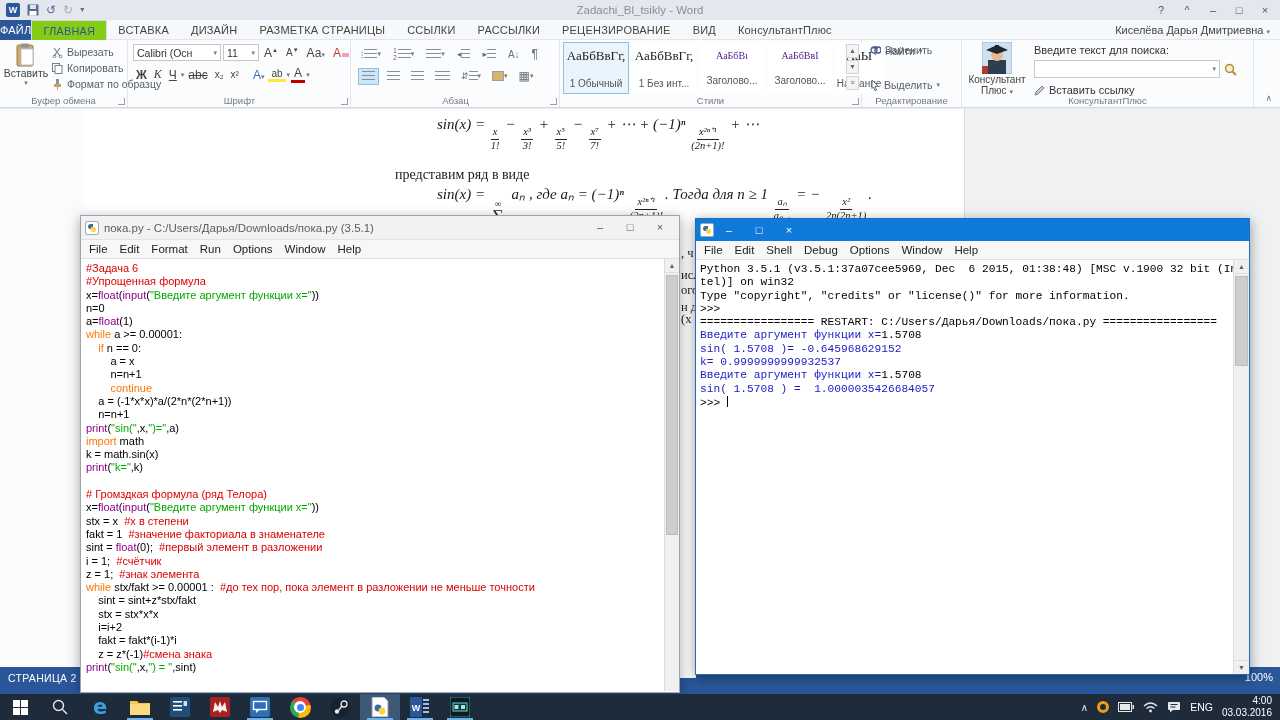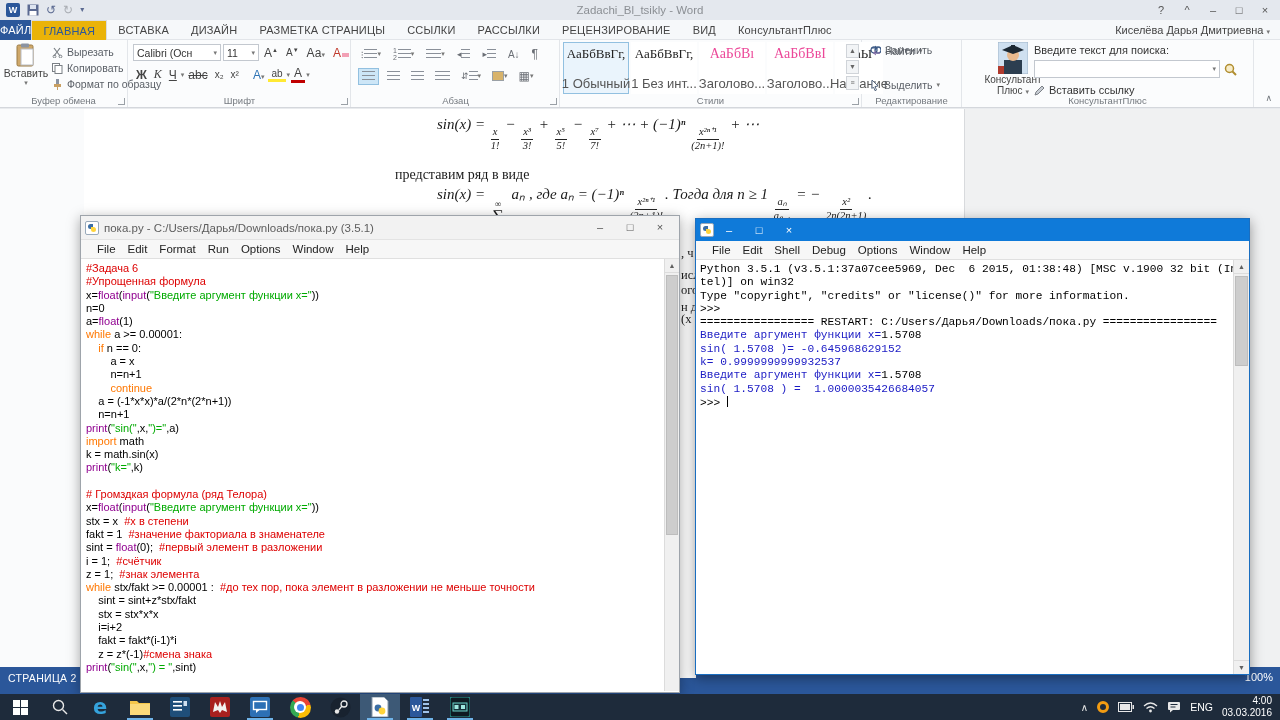--- a/index.html
+++ b/index.html
@@ -14,42 +14,42 @@
   #win-controls span{width:26px;text-align:center;line-height:20px;color:#555;font-size:11px}
   .wicon{width:14px;height:14px;background:#2b579a;color:#fff;font-size:9px;font-weight:bold;
     display:inline-flex;align-items:center;justify-content:center;border-radius:2px}
   .qat-glyph{color:#5b6a91;font-size:12px;line-height:14px}
   .qat-glyph.dim{color:#a9adb3}
 
   #tab-row{position:absolute;left:0;top:20px;width:1280px;height:20px;background:#f6f8fa;border-bottom:1px solid #e2e5e9}
   #tabs-container{display:flex;height:20px;align-items:stretch}
   .wtab{padding:0 11px;font-size:11px;line-height:20px;color:#444;letter-spacing:.2px}
   .wtab.file{background:#2b579a;color:#fff;padding:0 0}
-  .wtab.active{background:#eab308;color:#2b579a;border:1px solid #d9dce0;border-bottom:none}
+  .wtab.active{background:#84cc16;color:#2b579a;border:1px solid #d9dce0;border-bottom:none}
   #user-name{position:absolute;right:10px;top:0;line-height:20px;font-size:11px;color:#444}
 
   #ribbon{position:absolute;left:0;top:40px;width:1280px;height:68px;background:#fbfcfd;border-bottom:1px solid #d4d7dc}
   .grp{position:absolute;top:0;height:67px;border-right:1px solid #e3e6ea}
   .grp-label{position:absolute;bottom:1px;left:0;right:0;text-align:center;font-size:9.5px;color:#74797f}
   .dl{position:absolute;right:2px;bottom:2px;width:7px;height:7px;border-right:1.5px solid #9aa0a6;border-bottom:1.5px solid #9aa0a6}
   .bigbtn{position:absolute;display:flex;flex-direction:column;align-items:center;font-size:10.5px;color:#444}
   .smallrow{position:absolute;display:flex;align-items:center;gap:4px;font-size:10.5px;color:#5a5f66;white-space:nowrap}
   .combo{display:inline-flex;align-items:center;justify-content:space-between;border:1px solid #c3c8cf;background:#fff;
     height:17px;font-size:10.5px;color:#333;padding:0 3px}
   .fmt{font-size:12px;color:#444;padding:0 3px}
   .dd{font-size:7px;color:#777}
   .bars{width:13px;height:11px;background:repeating-linear-gradient(#8a9099 0 1.5px,transparent 1.5px 4px)}
   .icbtn{display:inline-flex;align-items:center;justify-content:center;padding:2px 3px}
   .icbtn.active{background:#cde6f7;border:1px solid #92c0e0}
   .style-card{width:66px;height:52px;margin:2px 1px 0 1px;border:1px solid transparent;display:flex;flex-direction:column;
     align-items:center;justify-content:center;background:#fff}
   .style-card.selected{border:1px solid #92c0e0;background:#eaf4fc}
   .style-prev{font-family:"Liberation Serif",serif;font-size:13px;color:#222;white-space:nowrap;overflow:hidden;max-width:62px}
-  .style-prev.head{color:#ec4899;font-size:14px}
-  .style-lbl{font-size:13px;color:#555;margin-top:14px;white-space:nowrap}
+  .style-prev.head{color:#4c1d95;font-size:10px}
+  .style-lbl{font-size:10px;color:#555;margin-top:14px;white-space:nowrap}
   #styles-scroll{position:absolute;right:2px;top:4px;width:13px;display:flex;flex-direction:column;gap:2px;align-items:center;
     font-size:7px;color:#666}
   #styles-scroll div{border:1px solid #d0d4d9;background:#f2f4f6;width:13px;text-align:center;line-height:12px}
 
   
   #doc-area{position:absolute;left:0;top:109px;width:1280px;height:558px;background:#fafbfc}
   #page{position:absolute;left:84px;top:0;width:881px;height:558px;background:#fff;border-right:1px solid #d8dadd}
   #doc-right{position:absolute;left:965px;top:0;right:0;height:558px;background:#f0f1f2}
   .docserif{font-family:"Liberation Serif",serif;color:#1a1a1a}
   .formula{position:absolute;font-family:"Liberation Serif",serif;font-style:italic;font-size:15px;color:#1a1a1a;white-space:nowrap}
@@ -65,21 +65,21 @@
   #status-page{position:absolute;left:8px;top:5px;font-size:10.5px;letter-spacing:.3px}
   #status-zoom{position:absolute;right:7px;top:4px;font-size:11px}
 
   
   #editor-win{position:absolute;left:80px;top:215px;width:600px;height:478px;background:#fff;border:1px solid #9ea4ab;
     box-shadow:0 3px 12px rgba(0,0,0,.35);z-index:10}
   #editor-titlebar{height:24px;background:#f2f2f2;display:flex;align-items:center;padding:0 4px;border-bottom:1px solid #e3e3e3}
   #editor-title{font-size:11.5px;color:#5d5d5d;margin-left:5px;flex:1;white-space:nowrap;overflow:hidden}
   .tb-controls{display:flex}
   .tb-controls span{width:30px;text-align:center;font-size:11px;color:#555;line-height:23px}
-  .menubar{height:19px;background:#f7f7f7;border-bottom:1px solid #e0e0e0;display:flex;align-items:center;padding-left:10px}
+  .menubar{height:19px;background:#f7f7f7;border-bottom:1px solid #e0e0e0;display:flex;align-items:center;padding-left:2px}
   .menubar span{font-size:11.5px;color:#222;padding:0 6px}
   #editor-body{position:relative;height:432px;background:#fff;overflow:hidden}
   #editor-code{position:absolute;left:5px;top:3px;right:16px;font-family:Liberation Sans, sans-serif;font-size:11px;
     line-height:13.3px;white-space:pre;color:#000}
   .cl{height:13.3px}
   .c{color:#dd0000}.k{color:#ff7700}.b{color:#900090}.s{color:#00aa00}.p{color:#000}.o{color:#1a1ac4}
   .vscroll{position:absolute;right:0;top:0;width:15px;bottom:0;background:#f0f0f0;border-left:1px solid #dcdcdc}
   .vscroll .arrow{height:14px;text-align:center;font-size:7px;color:#606060;line-height:14px;background:#f0f0f0;border-bottom:1px solid #dcdcdc}
   .vscroll .thumb{position:absolute;left:1px;right:1px;background:#cdcdcd;border:1px solid #bdbdbd}
 
@@ -335,21 +335,21 @@
         <svg width="10" height="11" viewBox="0 0 10 11">
             <path d="M2 0 L8 6 L5 6.5 L6.5 10 L5 10.7 L3.5 7 L2 8.5 Z" fill="#fff" stroke="#5a6b84"></path>
           </svg>
         <span>Выделить</span>
           <span class="dd">▾</span>
       </div>
       <div class="grp-label"><span>Редактирование</span></div>
     </div>
 
     <div class="grp" style="left:962px;width:292px">
-      <div class="bigbtn" style="left:22px;top:2px;width:58px;font-size:10px">
+      <div class="bigbtn" style="left:6px;top:2px;width:58px;font-size:10px">
         <svg width="30" height="32" viewBox="0 0 30 32">
             <rect width="30" height="32" fill="#cfe0f0" stroke="#9fb4c8"></rect>
             <rect x="0" y="24" width="8" height="8" fill="#b03a2e"></rect>
             <rect x="6" y="18" width="18" height="14" fill="#2c3e50"></rect>
             <circle cx="15" cy="13" r="6" fill="#e8b98e"></circle>
             <path d="M4 8 L15 3 L26 8 L15 12 Z" fill="#1c2833"></path>
             <rect x="13" y="3" width="4" height="3" fill="#1c2833"></rect>
           </svg>
         <span>Консультант</span>
         <span><span>Плюс</span> <span class="dd">▾</span></span>

